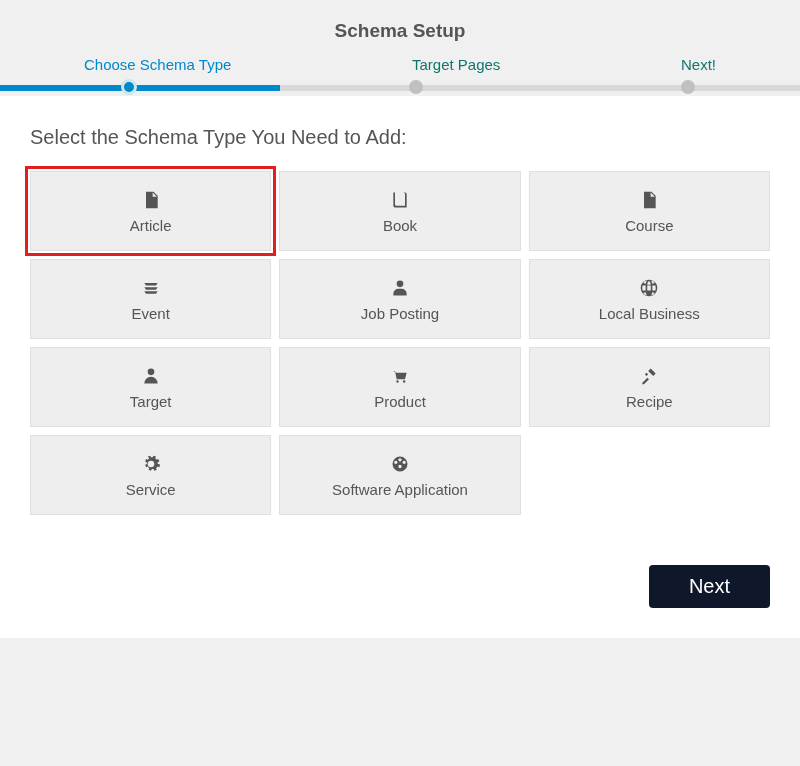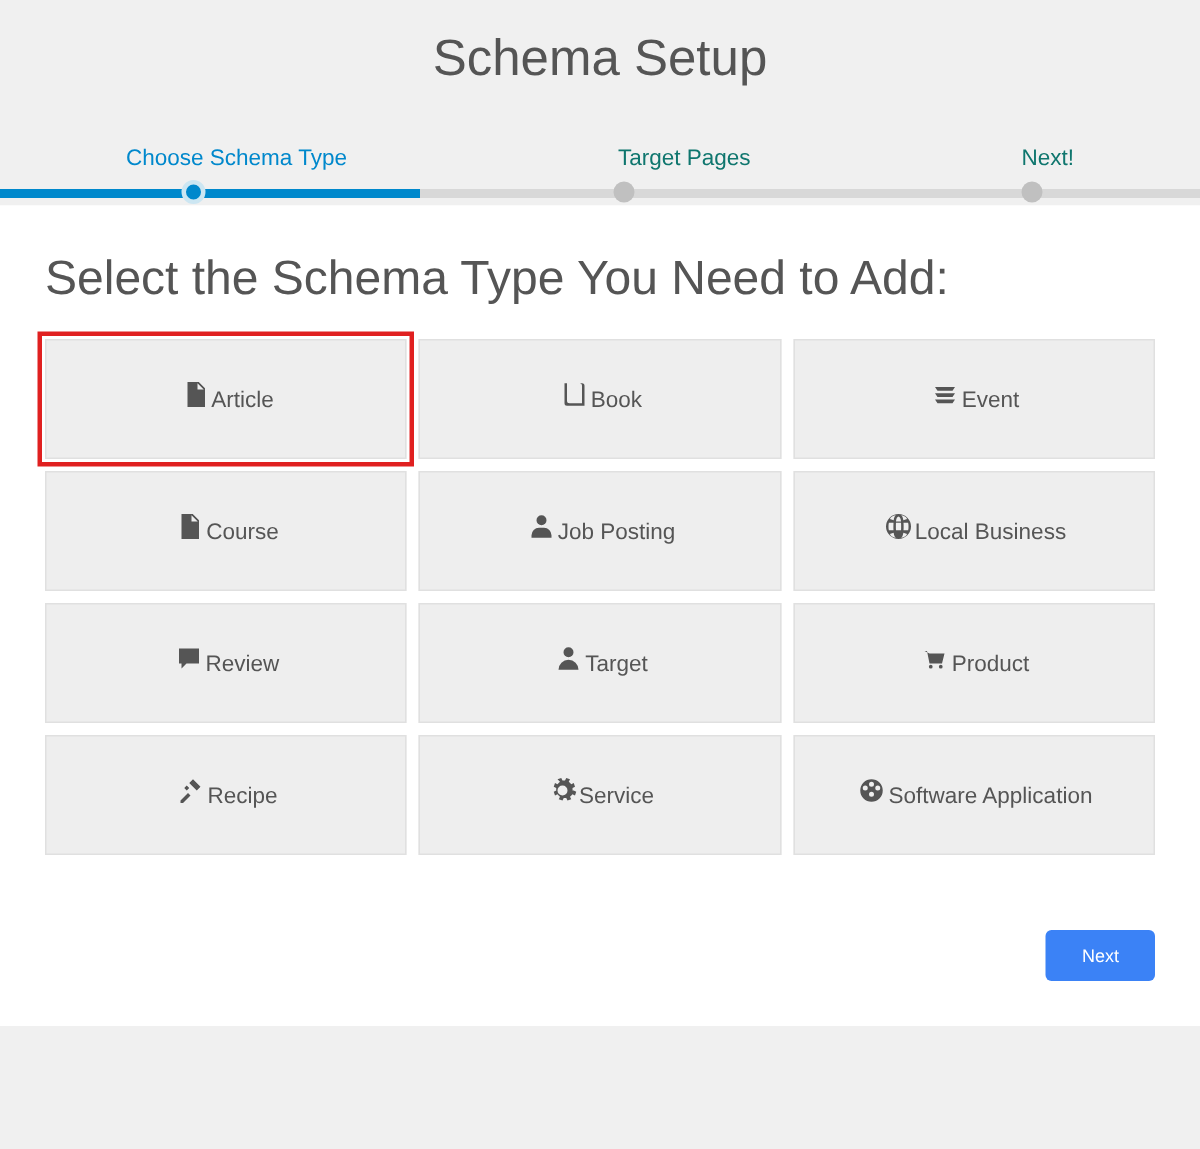--- a/index.html
+++ b/index.html
@@ -12,24 +12,24 @@
     .container {
       width: 800px;
       background: #fff;
     }
     .header {
       background: #f0f0f0;
       padding: 20px 0 0 0;
     }
     .title {
       text-align: center;
-      font-size: 34px;
-      font-weight: 400;
+      font-size: 19px;
+      font-weight: 700;
       color: #555;
-      margin-bottom: 38px;
+      margin-bottom: 14px;
     }
     .stepper {
       position: relative;
       height: 40px;
     }
     .step-labels {
       display: flex;
       justify-content: space-between;
       padding: 0 84px;
       margin-bottom: 12px;
@@ -71,35 +71,35 @@
       border: 3px solid #cce6f2;
       width: 16px;
       height: 16px;
       top: -6px;
     }
     .content {
       background: #fff;
       padding: 30px 30px 20px 30px;
     }
     .section-title {
-      font-size: 32px;
+      font-size: 20px;
       font-weight: 300;
       color: #555;
       margin-bottom: 22px;
     }
     .grid {
       display: grid;
       grid-template-columns: repeat(3, 1fr);
       gap: 8px;
     }
     .tile {
       background: #eeeeee;
       border: 1px solid #e0e0e0;
       display: flex;
-      flex-direction: row;
+      flex-direction: column;
       align-items: center;
       justify-content: center;
       height: 80px;
       cursor: pointer;
     }
     .tile.highlighted {
       outline: 3px solid #e02020;
       outline-offset: 2px;
     }
     .tile-icon {
@@ -114,26 +114,26 @@
     .tile-label {
       font-size: 15px;
       color: #555;
     }
     .actions {
       display: flex;
       justify-content: flex-end;
       padding: 30px 30px 30px 30px;
     }
     .btn-next {
-      background: #3b82f6;
+      background: #0f172a;
       color: #fff;
       border: none;
       border-radius: 4px;
-      padding: 10px 24px;
-      font-size: 12px;
+      padding: 10px 40px;
+      font-size: 20px;
       cursor: pointer;
     }
   </style>
 </head>
 <body>
 
 <div class="container">
   <div class="header">
     <h1 class="title">Schema Setup</h1>
     <div class="stepper">
@@ -169,61 +169,53 @@
           <svg viewBox="0 0 24 24">
               <path d="M4 3h14a2 2 0 0 1 2 2v16H6a2 2 0 0 1-2-2V3zm2 0v14a2 2 0 0 0 2 2h10V5a2 2 0 0 0-2-2H6z"></path>
             </svg>
         </span>
         <span class="tile-label">Book</span>
       </div>
 
       <div class="tile">
         <span class="tile-icon">
           <svg viewBox="0 0 24 24">
+              <path d="M6 2h9l5 5v15H6V2zm8 1v5h5l-5-5z"></path>
+            </svg>
+        </span>
+        <span class="tile-label">Course</span>
+      </div>
+
+      <div class="tile">
+        <span class="tile-icon">
+          <svg viewBox="0 0 24 24">
               <path d="M4 6h16l-2 3H6L4 6zm0 5h16l-2 3H6l-2-3zm0 5h16l-2 3H6l-2-3z"></path>
             </svg>
         </span>
         <span class="tile-label">Event</span>
       </div>
 
       <div class="tile">
         <span class="tile-icon">
           <svg viewBox="0 0 24 24">
-              <path d="M6 2h9l5 5v15H6V2zm8 1v5h5l-5-5z"></path>
-            </svg>
-        </span>
-        <span class="tile-label">Course</span>
-      </div>
-
-      <div class="tile">
-        <span class="tile-icon">
-          <svg viewBox="0 0 24 24">
               <path d="M12 3a4 4 0 1 1 0 8 4 4 0 0 1 0-8zm-2 10h4a6 6 0 0 1 6 6v2H4v-2a6 6 0 0 1 6-6zm2 0l2 4-2 4-2-4 2-4z"></path>
             </svg>
         </span>
         <span class="tile-label">Job Posting</span>
       </div>
 
       <div class="tile">
         <span class="tile-icon">
           <svg viewBox="0 0 24 24">
               <path d="M12 2a10 10 0 1 0 0 20 10 10 0 0 0 0-20zm0 2c1 0 2 2 2 4h-4c0-2 1-4 2-4zM4 12c0-1 0-2 .3-3H8c0 1-.1 2-.1 3s0 2 .1 3H4.3c-.3-1-.3-2-.3-3zm4.1 5c.3 2 1 4 2 4-2 0-4-1-5-3l3-1zm0-10l-3-1c1-2 3-3 5-3-1 0-1.7 2-2 4zm7.8 0c-.3-2-1-4-2-4 2 0 4 1 5 3l-3 1zm0 10l3 1c-1 2-3 3-5 3 1 0 1.7-2 2-4zm.1-2c.1-1 .1-2 .1-3s0-2-.1-3h3.7c.3 1 .3 2 .3 3s0 2-.3 3H16zm-6 0c-.1-1-.1-2-.1-3s0-2 .1-3h4c.1 1 .1 2 .1 3s0 2-.1 3h-4z"></path>
             </svg>
         </span>
         <span class="tile-label">Local Business</span>
       </div>
 
-      <div class="tile">
-        <span class="tile-icon">
-          <svg viewBox="0 0 24 24">
-              <path d="M4 4h16v12H10l-4 4v-4H4V4z"></path>
-            </svg>
-        </span>
-        <span class="tile-label">Review</span>
-      </div>
 
       <div class="tile">
         <span class="tile-icon">
           <svg viewBox="0 0 24 24">
               <path d="M12 3a4 4 0 1 1 0 8 4 4 0 0 1 0-8zm-8 18a8 8 0 0 1 16 0H4z"></path>
             </svg>
         </span>
         <span class="tile-label">Target</span>
       </div>
 

